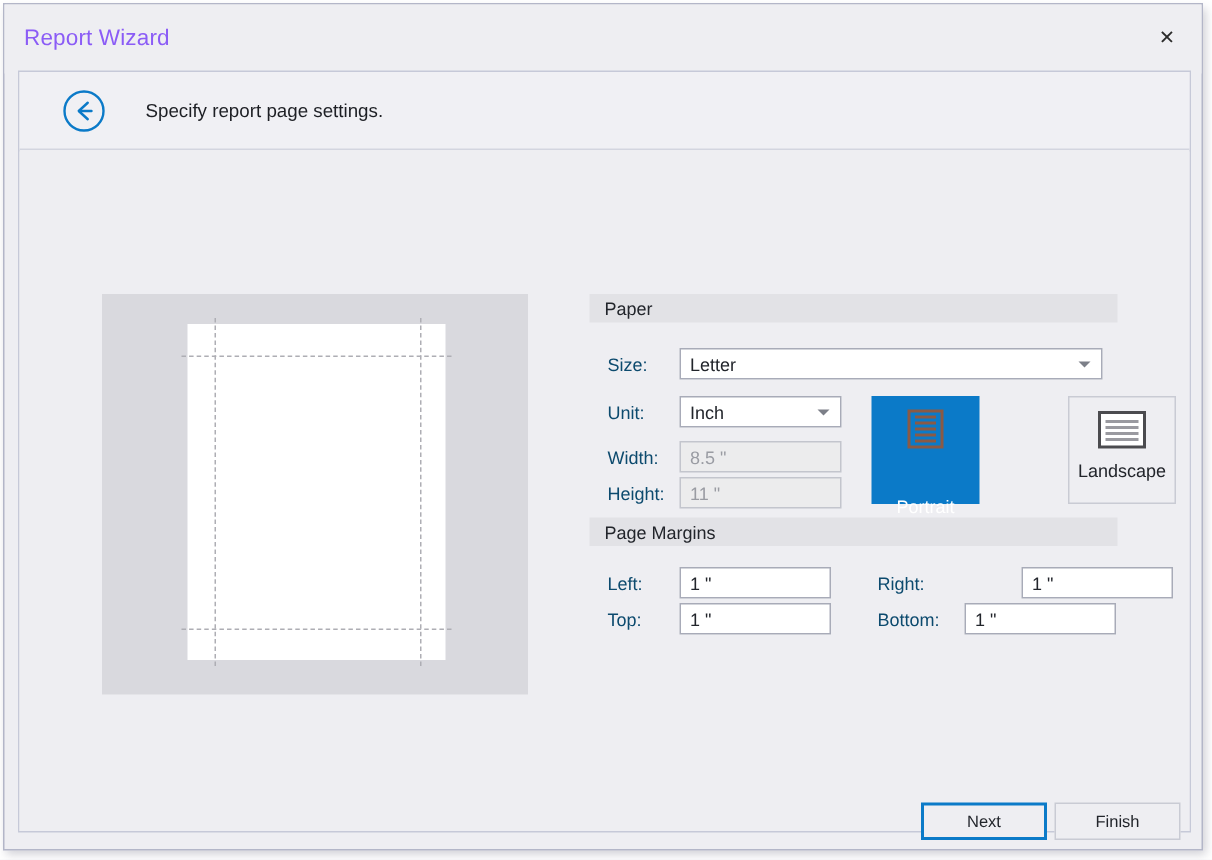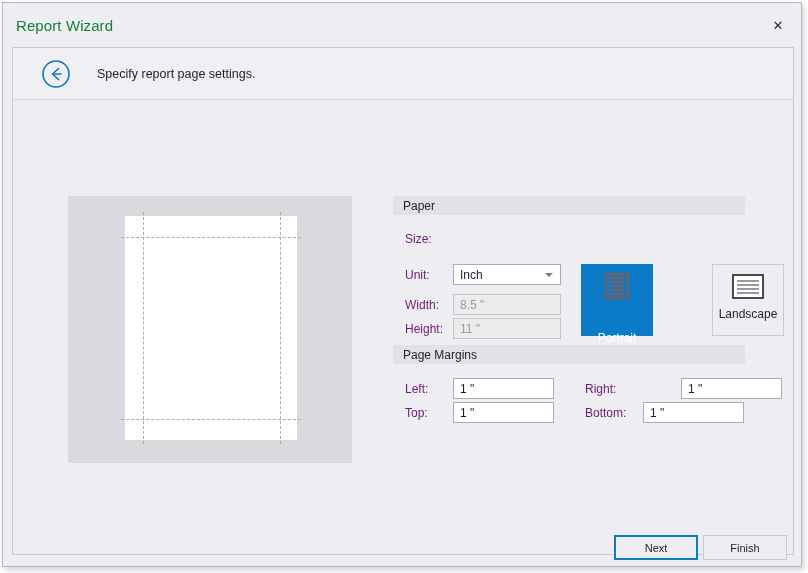--- a/index.html
+++ b/index.html
@@ -32,21 +32,21 @@
     position: relative;
     height: 46px;
     background: #eeeef2;
     box-sizing: border-box;
   }
   .title-text {
     position: absolute;
     left: 13px;
     top: 14px;
     font-size: 15px;
-    color: #15803d;
+    color: #8b5cf6;
     letter-spacing: 0.1px;
   }
   .close-btn {
     position: absolute;
     right: 0px;
     top: 0px;
     width: 46px;
     height: 44px;
     display: flex;
     align-items: center;
@@ -157,21 +157,21 @@
     color: #22252b;
   }
 
   .field-row {
     position: absolute;
     display: flex;
     align-items: center;
   }
   .field-label {
     font-size: 12px;
-    color: #701a75;
+    color: #0c4a6e;
   }
 
   .textbox {
     box-sizing: border-box;
     height: 21px;
     background: #ffffff;
     border: 1px solid #a8abb8;
     font-size: 12px;
     color: #22252b;
     display: flex;
@@ -323,20 +323,24 @@
       <div class="settings">
 
         <div class="group-header">
           <span>Paper</span>
         </div>
 
         <div style="position:relative; height:116px;">
 
           <div class="field-row" style="left:12px; top:17px;">
             <span class="field-label" style="width:48px;">Size:</span>
+            <div class="combo" style="width:282px;">
+              <span>Letter</span>
+              <span class="arrow"></span>
+            </div>
           </div>
 
           <div class="field-row" style="left:12px; top:49px;">
             <span class="field-label" style="width:48px;">Unit:</span>
             <div class="combo" style="width:108px;">
               <span>Inch</span>
               <span class="arrow"></span>
             </div>
           </div>
 

